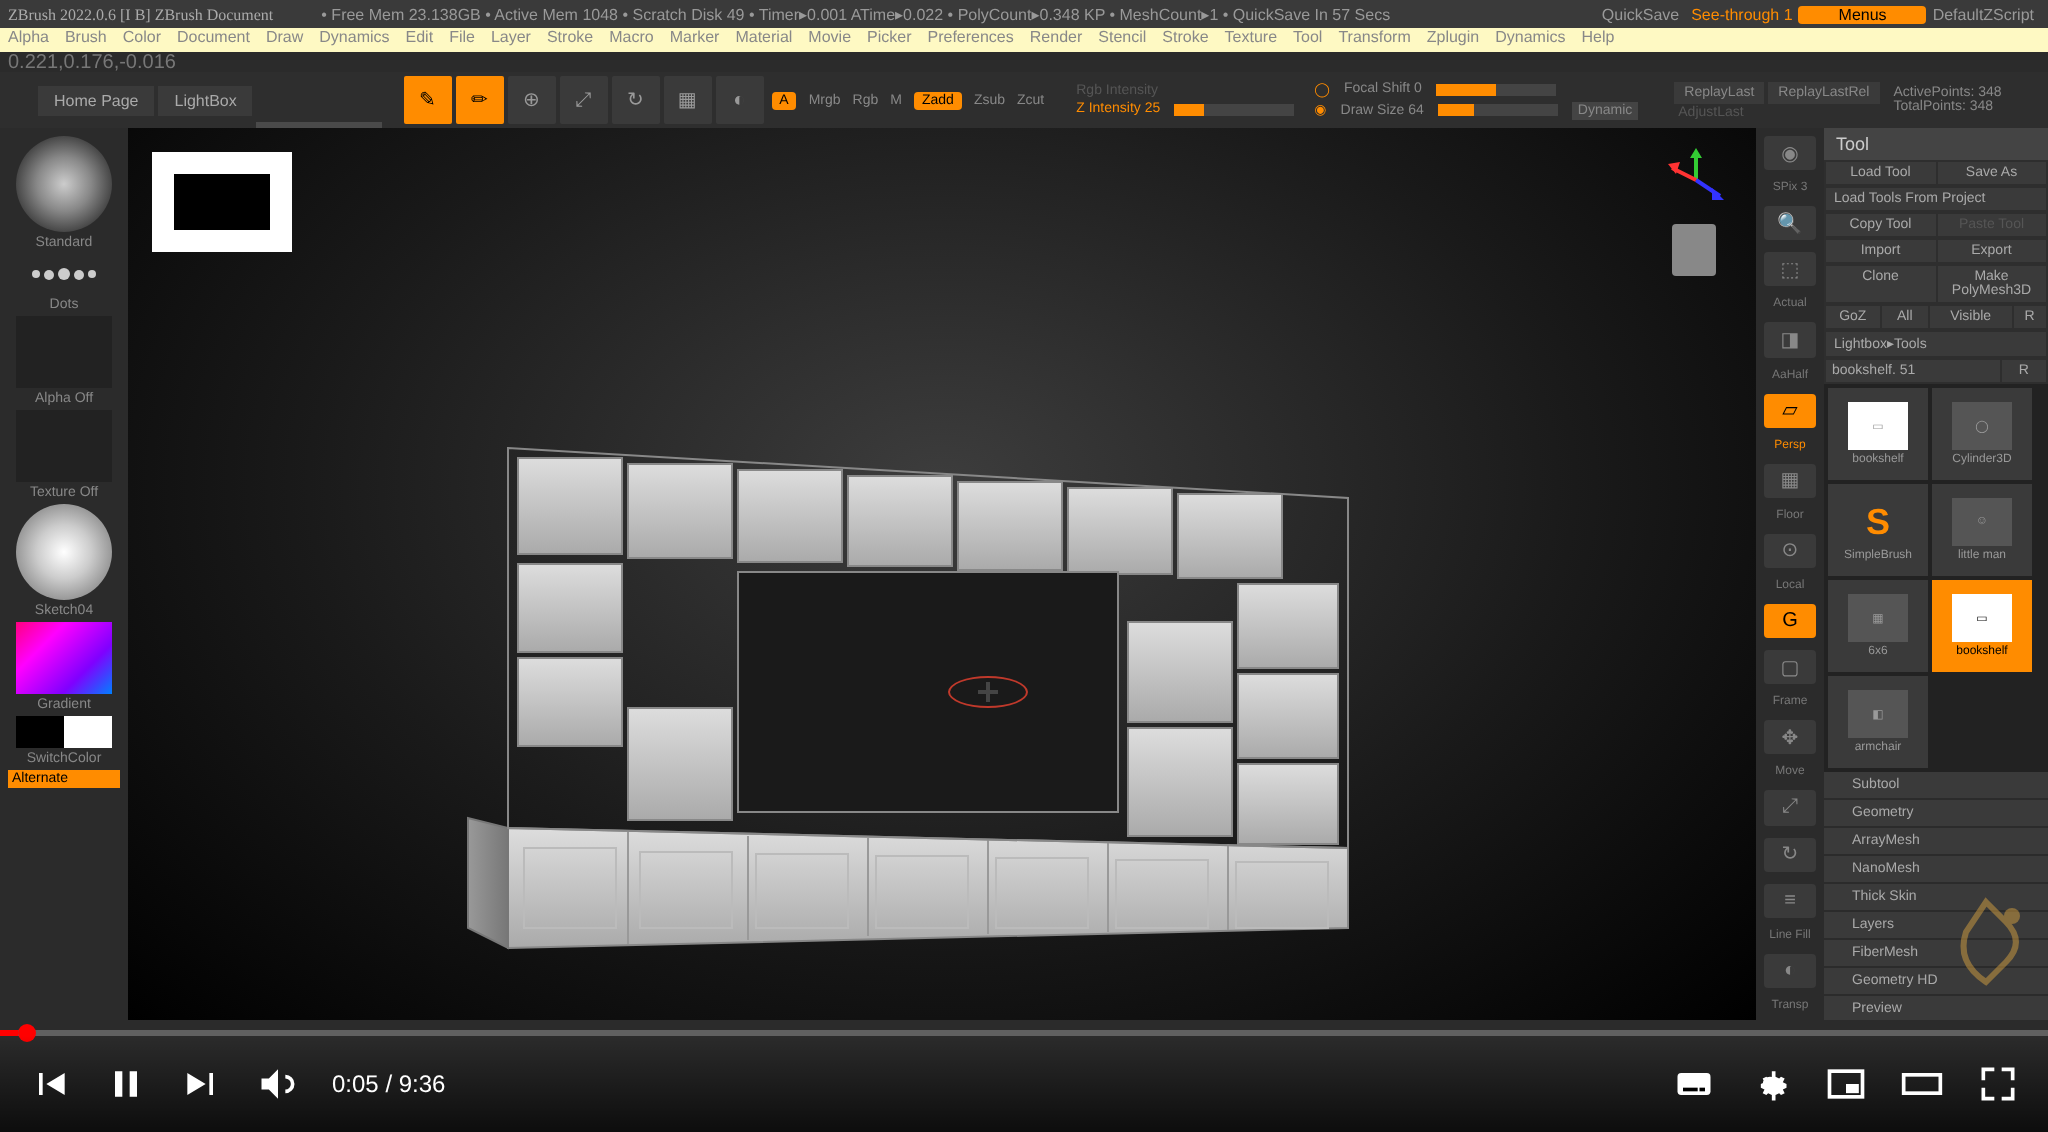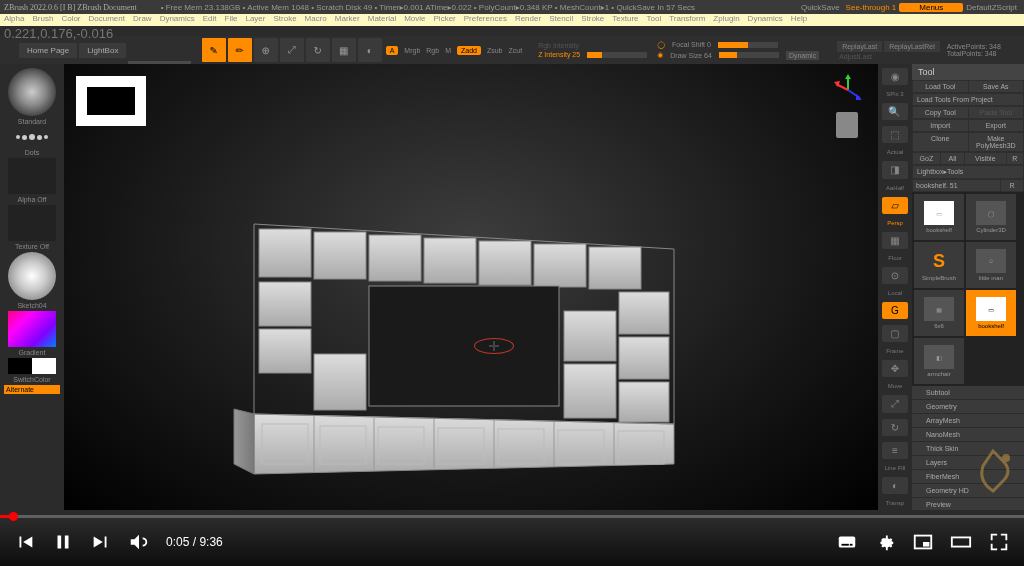--- a/index.html
+++ b/index.html
@@ -8,21 +8,21 @@
   .titlebar { height: 14px; background: #3a3a3a; display: flex; align-items: center; padding: 0 4px; font-size: 8px; }
   .titlebar .app-title { color: #aaa; font-family: Liberation Serif, serif; }
   .titlebar .spacer { flex: 1; }
   .titlebar .tb-item { margin: 0 3px; color: #999; }
   .titlebar .tb-orange { color: #ff8c00; }
   .titlebar .tb-menus { background: #ff8c00; color: #000; padding: 0 20px; border-radius: 2px; }
 
   .menubar { height: 12px; background: #fef9c3; display: flex; align-items: flex-start; padding: 0 4px; font-size: 8px; }
   .menubar span { margin-right: 8px; color: #888; }
 
-  .statusbar { height: 10px; background: #2b2b2b; padding: 0 4px; font-size: 13px; color: #777; }
+  .statusbar { height: 10px; background: #2b2b2b; padding: 0 4px; font-size: 10px; color: #777; }
 
   .toolbar { height: 28px; background: #2e2e2e; display: flex; align-items: center; padding: 0 19px; }
   .tab-btn { background: #3a3a3a; padding: 3px 8px; font-size: 8px; color: #aaa; margin-right: 2px; cursor: pointer; }
   .tab-btn.active { background: #4a4a4a; margin-top: 36px; }
   .tool-icon { width: 24px; height: 24px; background: #3a3a3a; margin: 0 1px; display: flex; align-items: center; justify-content: center; color: #999; font-size: 10px; border-radius: 1px; }
   .tool-icon.orange { background: #ff8c00; color: #000; }
   .slider-group { display: flex; flex-direction: column; margin-left: 10px; font-size: 7px; }
   .slider-row { display: flex; align-items: center; gap: 4px; margin: 1px 0; }
   .slider-bar { width: 60px; height: 6px; background: #444; position: relative; }
   .slider-fill { height: 100%; background: #ff8c00; }

